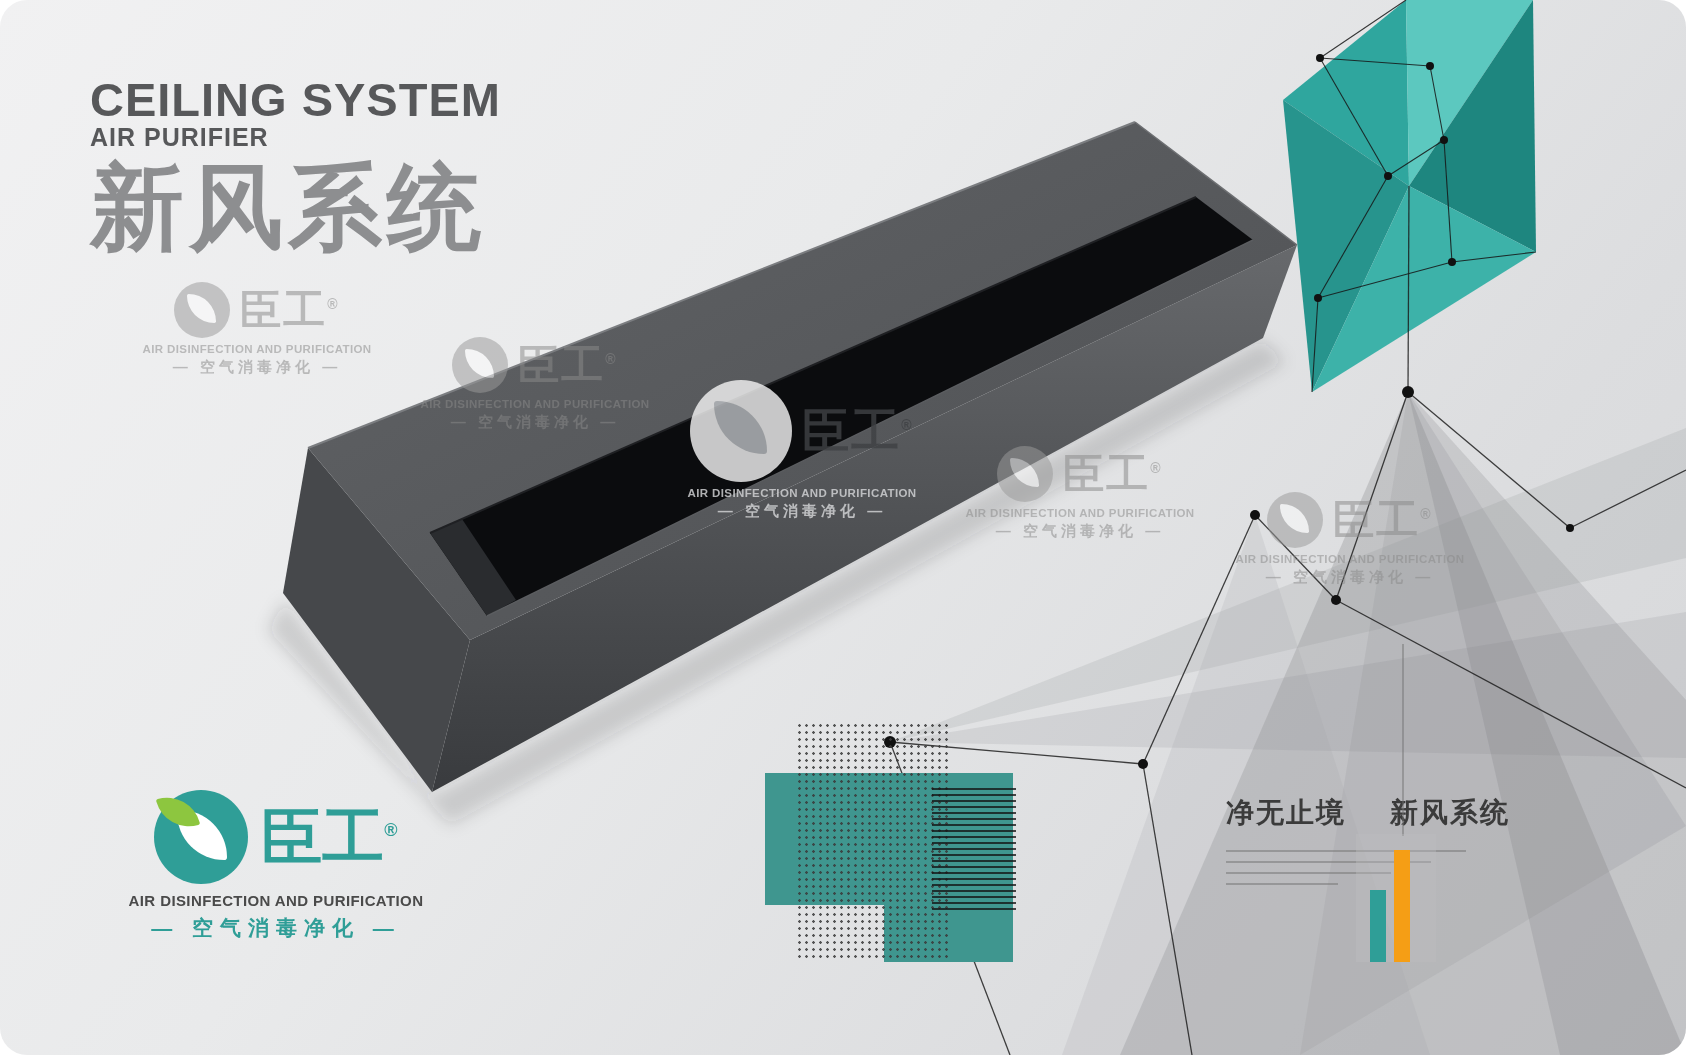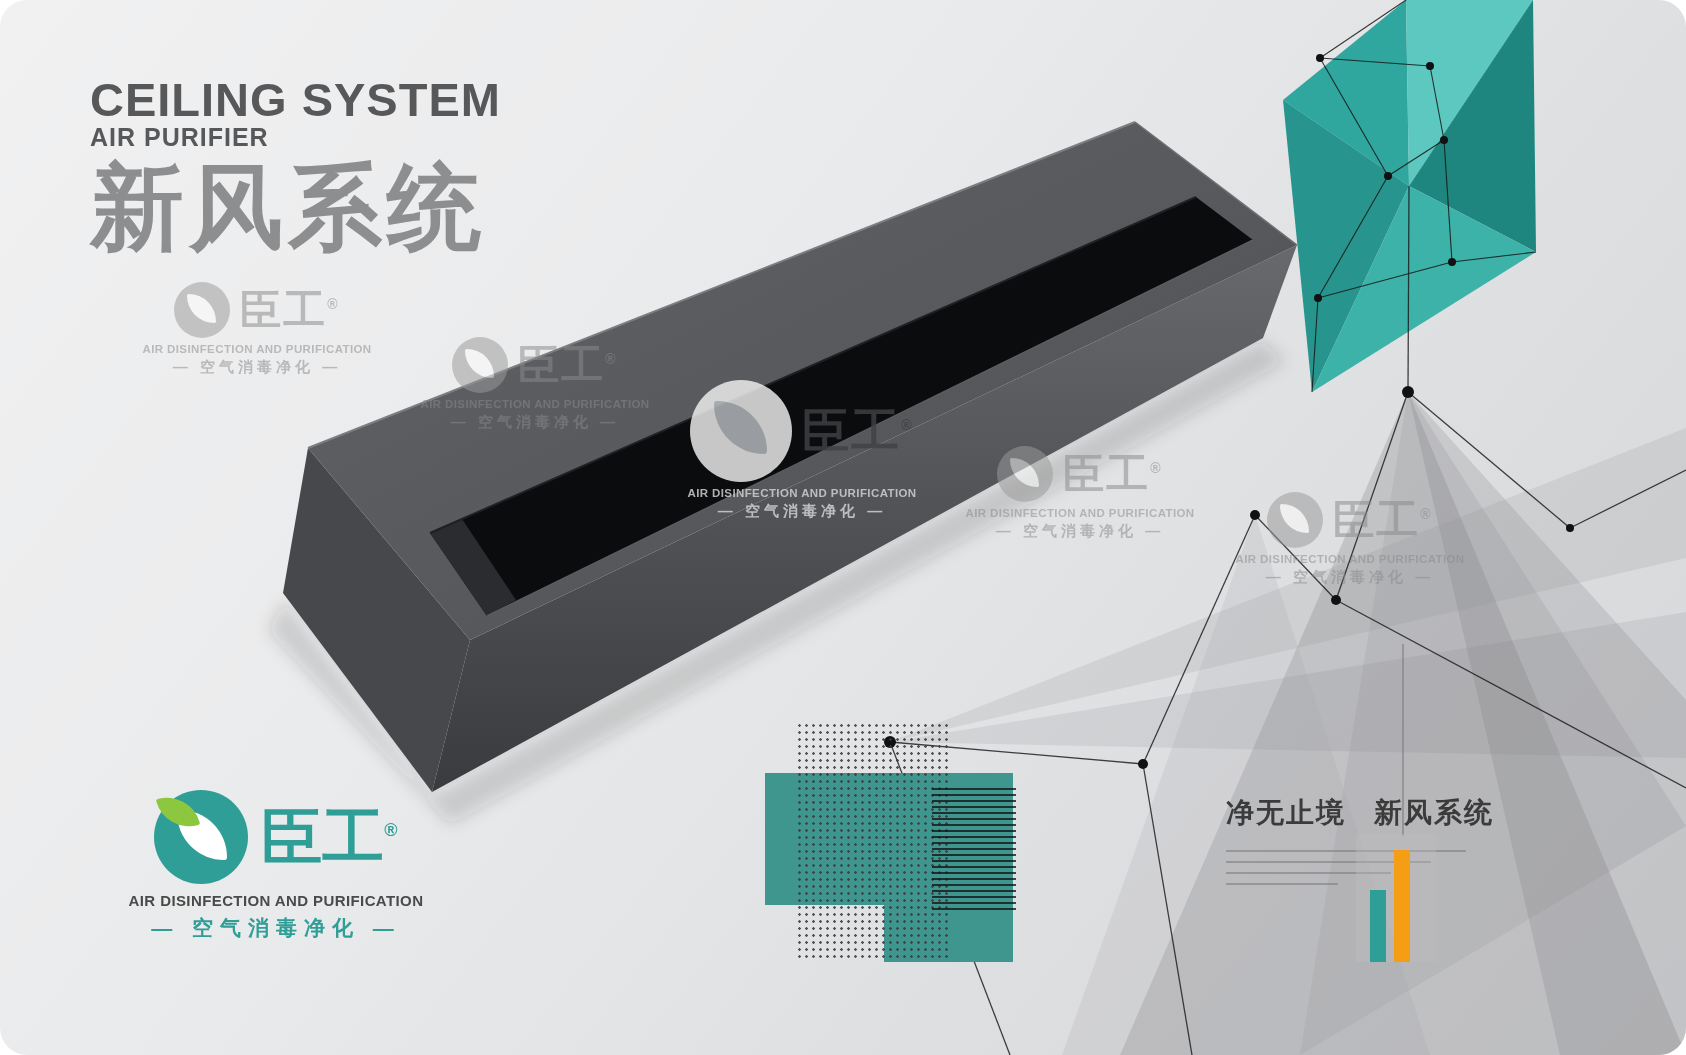--- a/index.html
+++ b/index.html
@@ -52,21 +52,21 @@
   .teal-r1{position:absolute;left:765px;top:773px;width:248px;height:132px;background:#3f968f}
   .teal-r2{position:absolute;left:884px;top:905px;width:129px;height:57px;background:#3f968f}
   .halftone{position:absolute;left:796px;top:722px;width:152px;height:238px;opacity:.85;
     background-image:radial-gradient(circle,#3a3a3a 1.3px,transparent 1.45px);background-size:7px 7px}
   .barcode{position:absolute;left:932px;top:788px;width:84px;height:126px;opacity:.9;
     background:repeating-linear-gradient(to bottom,rgba(18,18,18,.85) 0 2px,transparent 2px 6px)}
 
   
   .slogan{position:absolute;left:1226px;top:794px;width:280px;color:#3b3b3b;
     font-family:"Liberation Serif","DejaVu Serif",serif}
-  .slogan-text{display:flex;gap:28px;font-size:28px;font-weight:700;letter-spacing:2px;white-space:nowrap}
+  .slogan-text{display:flex;gap:44px;font-size:28px;font-weight:700;letter-spacing:2px;white-space:nowrap}
   .slogan-lines{margin-top:18px}
   .slogan-lines div{height:2px;background:rgba(120,120,120,.55);margin-bottom:9px}
   .sl-1{width:240px}.sl-2{width:205px}.sl-3{width:165px}.sl-4{width:112px}
 
   
   .vline{position:absolute;left:1402px;top:644px;width:2px;height:192px;background:rgba(110,110,110,.45)}
   .bars{position:absolute;left:1356px;top:834px;width:80px;height:128px}
   .bars .backdrop{position:absolute;left:0;top:0;width:80px;height:128px;background:rgba(190,190,192,.38)}
   .bar-teal{position:absolute;left:14px;bottom:0;width:16px;height:72px;background:#2f9e97}
   .bar-orange{position:absolute;left:38px;bottom:0;width:16px;height:112px;background:#f59e15}

